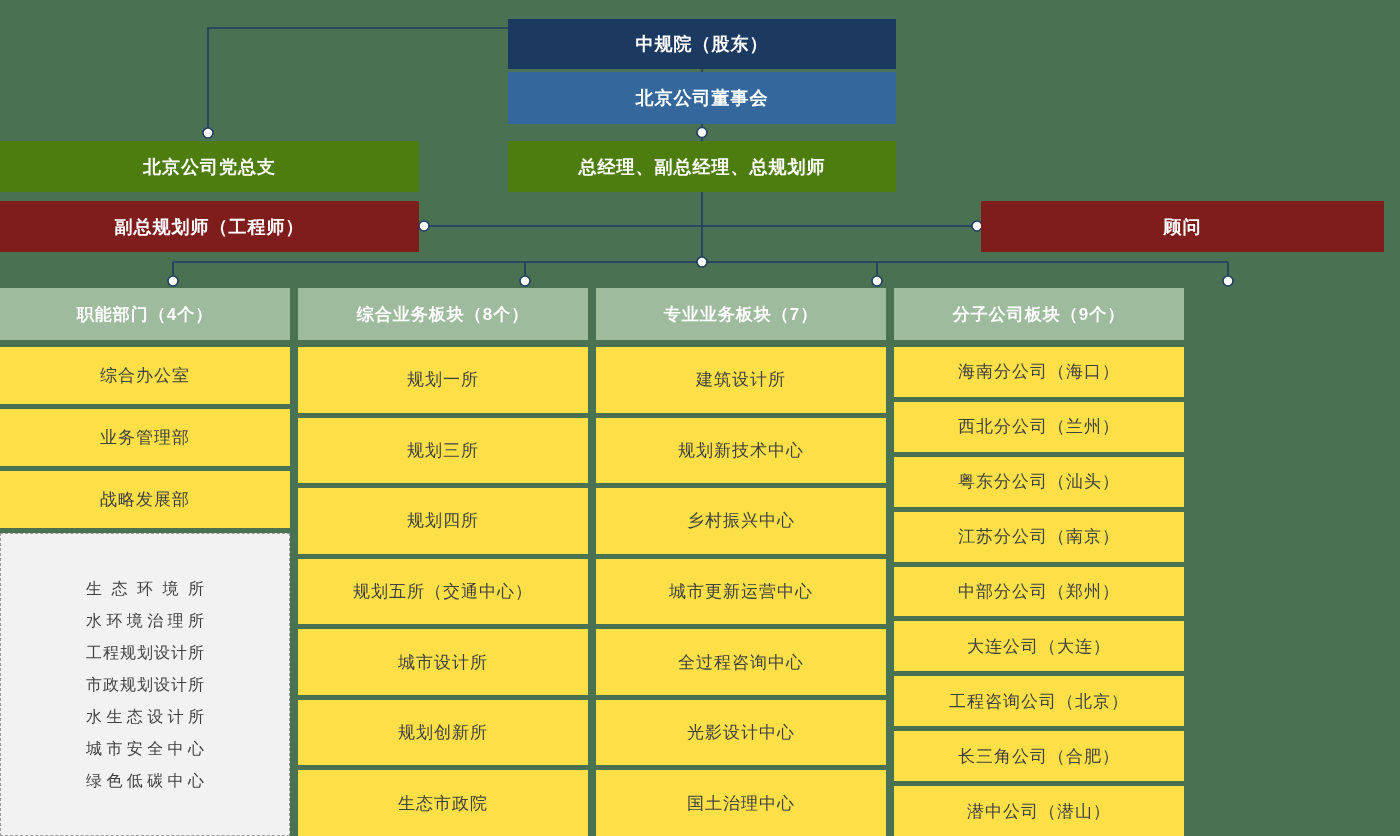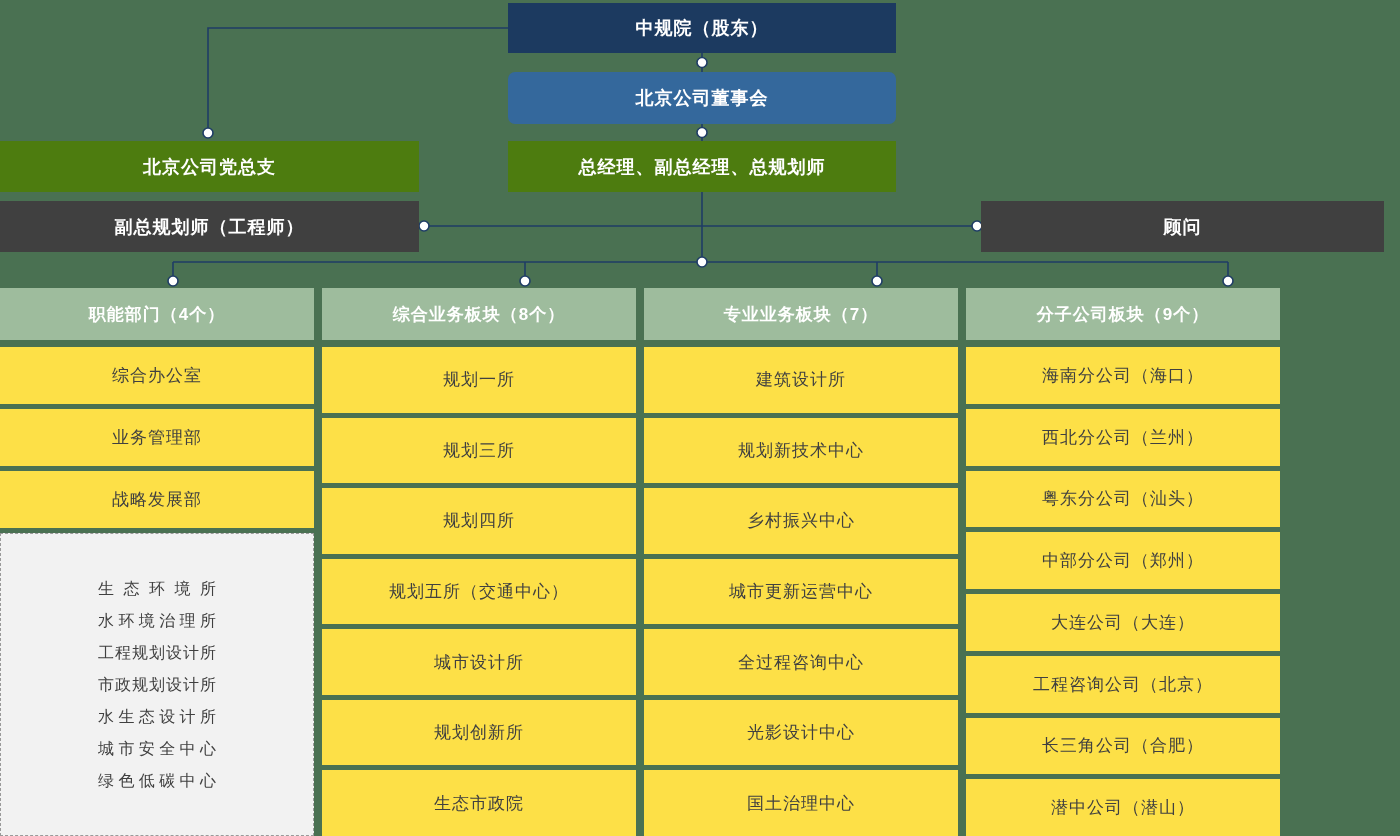--- a/index.html
+++ b/index.html
@@ -7,26 +7,26 @@
     width:1400px;height:836px;position:relative;overflow:hidden;
     background:#4a7152;
     font-family:"Liberation Sans","DejaVu Sans",sans-serif;
   }
   .node{
     position:absolute;display:flex;align-items:center;justify-content:center;
     color:#ffffff;font-weight:bold;font-size:18px;letter-spacing:1px;
     text-align:center;
   }
   .lvl1{background:#1c3a60;}
-  .lvl2{background:#34689c;border-radius:7px;}
+  .lvl2{background:#34689c;}
   .lvl3{background:#4d7c0f;}
-  .lvl4{background:#404040;}
+  .lvl4{background:#7f1d1d;}
   #connectors{position:absolute;left:0;top:0;width:1400px;height:836px;pointer-events:none;}
   #main-grid{
-    position:absolute;left:0;top:288px;width:1280px;height:548px;
+    position:absolute;left:0;top:288px;width:1184px;height:548px;
     display:flex;gap:8px;
   }
   .column{flex:1;display:flex;flex-direction:column;min-width:0;}
   .col-header{
     height:52px;flex:none;background:#9ebc9d;margin-bottom:7px;
     display:flex;align-items:center;justify-content:center;
     color:#ffffff;font-weight:bold;font-size:17px;letter-spacing:1px;
   }
   .col-items{flex:1;display:flex;flex-direction:column;gap:5px;min-height:0;}
   .cell{
@@ -69,21 +69,21 @@
     <circle cx="977" cy="226" r="5"></circle>
     <circle cx="702" cy="262" r="5"></circle>
     <circle cx="173" cy="281" r="5"></circle>
     <circle cx="525" cy="281" r="5"></circle>
     <circle cx="877" cy="281" r="5"></circle>
     <circle cx="1228" cy="281" r="5"></circle>
     <circle cx="334" cy="805" r="5" fill="#f2f2f2"></circle>
   </g>
 </svg>
 
-<div class="node lvl1" style="left:508px;top:3px;width:388px;height:50px">中规院（股东）</div>
+<div class="node lvl1" style="left:508px;top:19px;width:388px;height:50px">中规院（股东）</div>
 
 <div class="node lvl2" style="left:508px;top:72px;width:388px;height:52px">北京公司董事会</div>
 
 <div class="node lvl3" style="left:508px;top:141px;width:388px;height:51px">总经理、副总经理、总规划师</div>
 
 <div class="node lvl3" style="left:0px;top:141px;width:419px;height:51px">北京公司党总支</div>
 
 <div class="node lvl4" style="left:0px;top:201px;width:419px;height:51px">副总规划师（工程师）</div>
 
 <div class="node lvl4" style="left:981px;top:201px;width:403px;height:51px">顾问</div>
@@ -133,20 +133,21 @@
       <div class="cell">国土治理中心</div>
     </div>
   </div>
 
   <div class="column">
     <div class="col-header">分子公司板块（9个）</div>
     <div class="col-items">
       <div class="cell">海南分公司（海口）</div>
       <div class="cell">西北分公司（兰州）</div>
       <div class="cell">粤东分公司（汕头）</div>
+      <div class="cell">江苏分公司（南京）</div>
       <div class="cell">中部分公司（郑州）</div>
       <div class="cell">大连公司（大连）</div>
       <div class="cell">工程咨询公司（北京）</div>
       <div class="cell">长三角公司（合肥）</div>
       <div class="cell">潜中公司（潜山）</div>
     </div>
   </div>
 
 </div>
 

